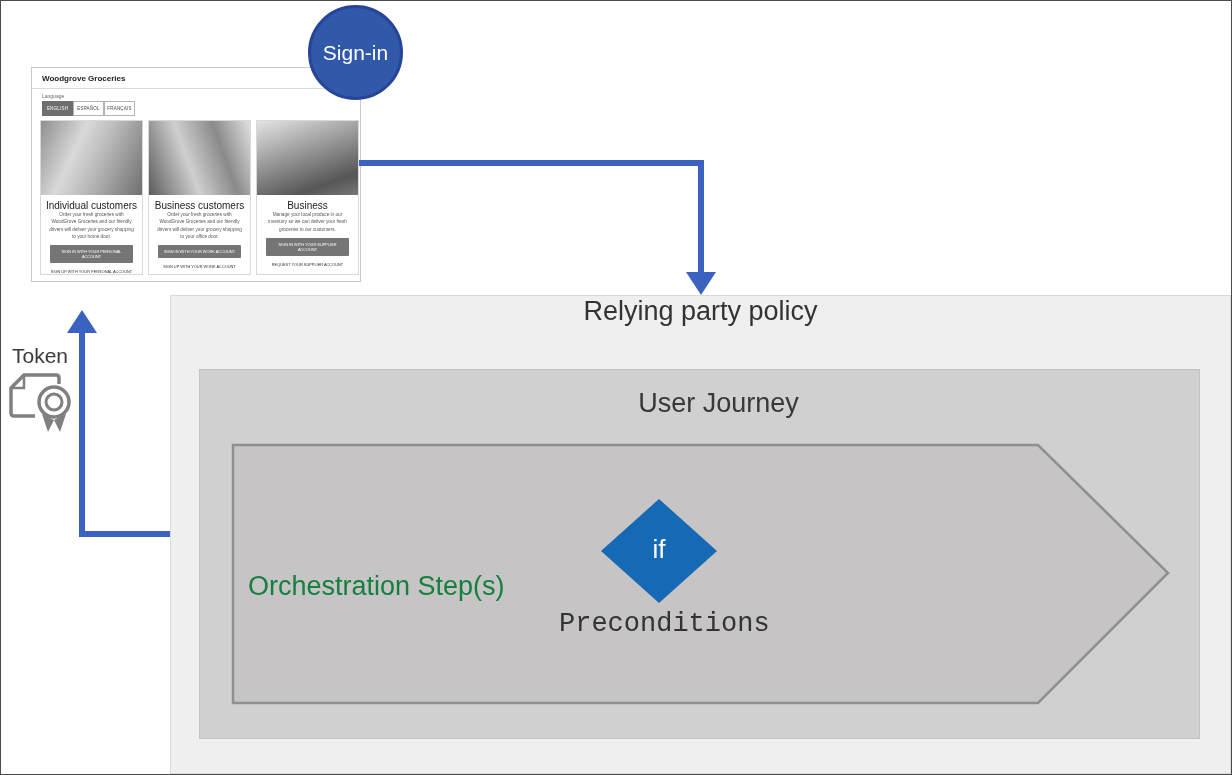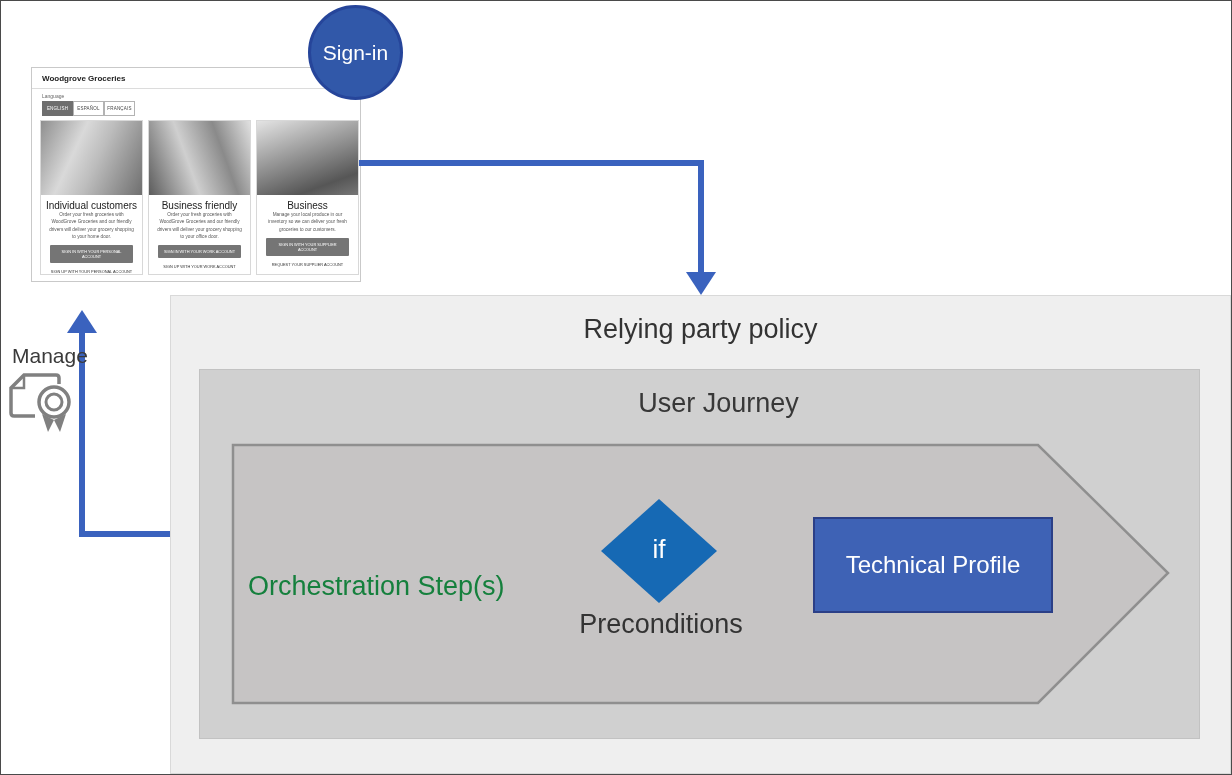--- a/index.html
+++ b/index.html
@@ -31,28 +31,28 @@
   .seg{position:absolute;background:#3A62BE;}
   .arrow-down{position:absolute;width:0;height:0;border-left:15px solid transparent;border-right:15px solid transparent;border-top:23px solid #3A62BE;}
   .arrow-up{position:absolute;width:0;height:0;border-left:15px solid transparent;border-right:15px solid transparent;border-bottom:23px solid #3A62BE;}
 
   
   .token-label{position:absolute;left:11px;top:343px;font-size:21px;color:#3a3a3a;}
   .cert{position:absolute;left:6px;top:367px;}
 
   
   .relying{position:absolute;left:169px;top:294px;width:1061px;height:479px;background:#EFEFEF;border:1px solid #d9d9d9;box-sizing:border-box;}
-  .relying-title{text-align:center;padding-top:18px;font-size:27px;color:#333;}
+  .relying-title{text-align:center;font-size:27px;color:#333;}
   .journey{position:absolute;left:198px;top:368px;width:1001px;height:370px;background:#D0D0D0;border:1px solid #c2c2c2;box-sizing:border-box;}
   .journey-title{text-align:center;padding-top:18px;font-size:27px;color:#383838;padding-left:38px;}
   .pentagon{position:absolute;left:230px;top:442px;}
   .orch-label{position:absolute;left:247px;top:559px;font-size:27px;color:#15803d;margin-top:11px;}
   .diamond{position:absolute;left:598px;top:496px;width:120px;height:110px;}
   .if-label{position:absolute;left:598px;top:496px;width:120px;height:104px;display:flex;align-items:center;justify-content:center;color:#fff;font-size:26px;}
-  .precond{position:absolute;left:558px;top:608px;width:204px;text-align:center;font-size:27px;color:#333;}
+  .precond{position:absolute;left:558px;top:608px;width:204px;text-align:left;font-size:27px;color:#333;font-family:Liberation Mono, monospace;}
   .techprofile{position:absolute;left:812px;top:516px;width:240px;height:96px;background:#3E62B5;border:2.5px solid #2B3F87;box-sizing:border-box;display:flex;align-items:center;justify-content:center;color:#fff;font-size:24px;}
 </style>
 </head>
 <body>
 
 <div class="canvas">
 
   <div class="site">
     <div class="site-header">Woodgrove Groceries</div>
     <div class="lang-wrap">
@@ -66,21 +66,21 @@
     <div class="cards">
       <div class="card">
         <div class="photo p1"></div>
         <div class="card-title">Individual customers</div>
         <div class="card-body">Order your fresh groceries with WoodGrove Groceries and our friendly drivers will deliver your grocery shopping to your home door.</div>
         <div class="card-btn">SIGN IN WITH YOUR PERSONAL ACCOUNT</div>
         <div class="card-link">SIGN UP WITH YOUR PERSONAL ACCOUNT</div>
       </div>
       <div class="card">
         <div class="photo p2"></div>
-        <div class="card-title">Business friendly</div>
+        <div class="card-title">Business customers</div>
         <div class="card-body">Order your fresh groceries with WoodGrove Groceries and our friendly drivers will deliver your grocery shopping to your office door.</div>
         <div class="card-btn">SIGN IN WITH YOUR WORK ACCOUNT</div>
         <div class="card-link">SIGN UP WITH YOUR WORK ACCOUNT</div>
       </div>
       <div class="card">
         <div class="photo p3"></div>
         <div class="card-title">Business</div>
         <div class="card-body">Manage your local produce in our inventory so we can deliver your fresh groceries to our customers.</div>
         <div class="card-btn">SIGN IN WITH YOUR SUPPLIER ACCOUNT</div>
         <div class="card-link">REQUEST YOUR SUPPLIER ACCOUNT</div>
@@ -93,21 +93,21 @@
   </div>
 
   <div class="seg" style="left:358px;top:159px;width:345px;height:6px;"></div>
   <div class="seg" style="left:697px;top:159px;width:6px;height:114px;"></div>
   <div class="arrow-down" style="left:685px;top:271px;"></div>
 
   <div class="arrow-up" style="left:66px;top:309px;"></div>
   <div class="seg" style="left:78px;top:329px;width:6px;height:207px;"></div>
   <div class="seg" style="left:78px;top:530px;width:92px;height:6px;"></div>
 
-  <div class="token-label">Manage</div>
+  <div class="token-label">Token</div>
   <svg class="cert" width="74" height="66" viewBox="0 0 74 66">
     <path d="M 52,16 L 52,10 Q 52,7 49,7 L 17,7 L 4,20 L 4,45 Q 4,48 7,48 L 28,48" fill="none" stroke="#808080" stroke-width="3.5"></path>
     <path d="M 17,7 L 17,20 L 4,20" fill="none" stroke="#808080" stroke-width="2.5"></path>
     <circle cx="47" cy="34" r="15" fill="none" stroke="#808080" stroke-width="3.5"></circle>
     <circle cx="47" cy="34" r="8" fill="none" stroke="#808080" stroke-width="3"></circle>
     <polygon points="35,46 41,64 47,52" fill="#808080"></polygon>
     <polygon points="59,46 53,64 47,52" fill="#808080"></polygon>
   </svg>
 
   <div class="relying">
@@ -122,17 +122,14 @@
     <polygon points="2,2 807,2 937,130 807,260 2,260" fill="#C6C4C4" stroke="#8F8F8F" stroke-width="2.5"></polygon>
   </svg>
   <div class="orch-label">Orchestration Step(s)</div>
 
   <svg class="diamond" width="120" height="110" viewBox="0 0 120 110">
     <polygon points="60,2 118,54 60,106 2,54" fill="#1669B4"></polygon>
   </svg>
   <div class="if-label">if</div>
   <div class="precond">Preconditions</div>
 
-  <div class="techprofile">
-    <span>Technical Profile</span>
-  </div>
 
 </div>
 
 </body></html>

